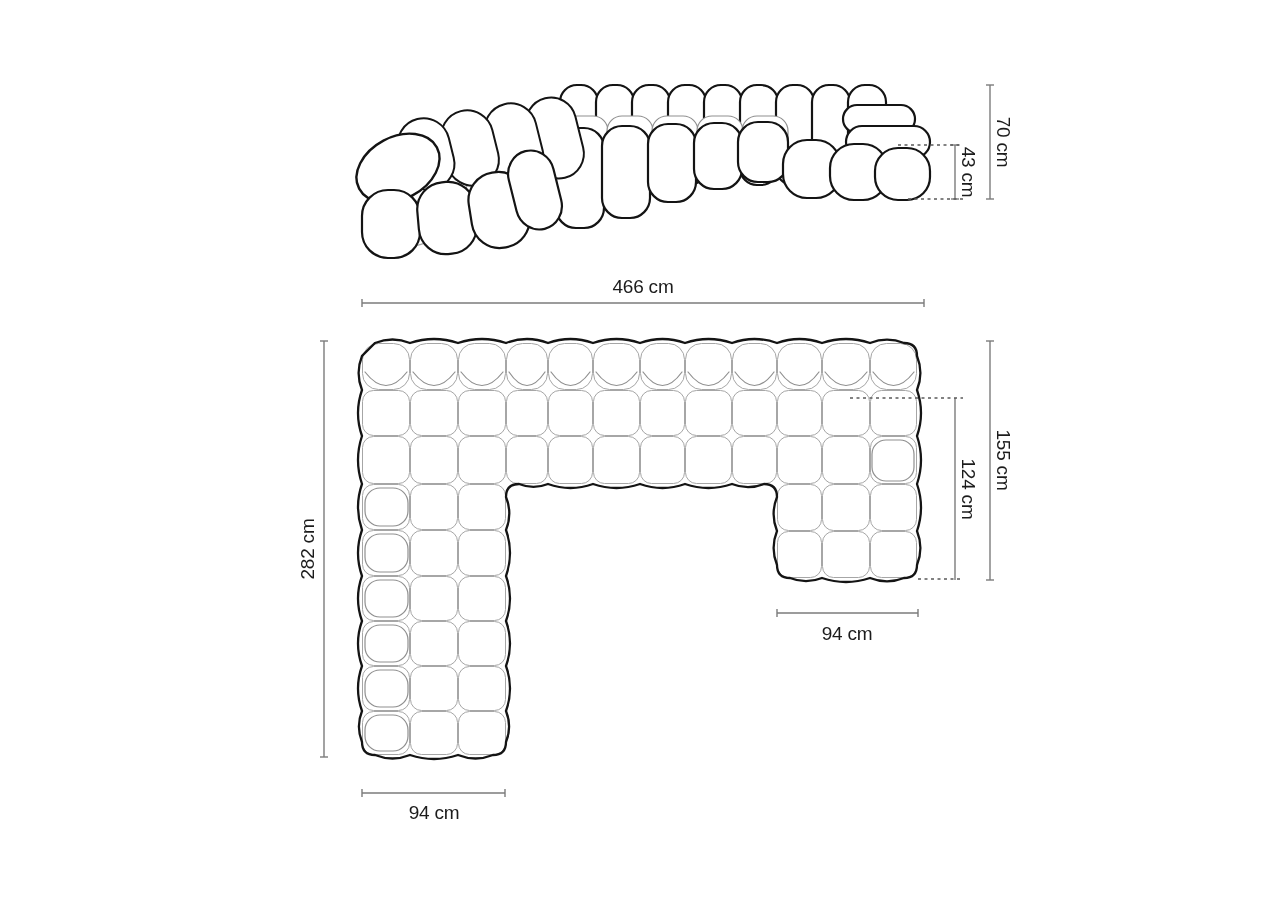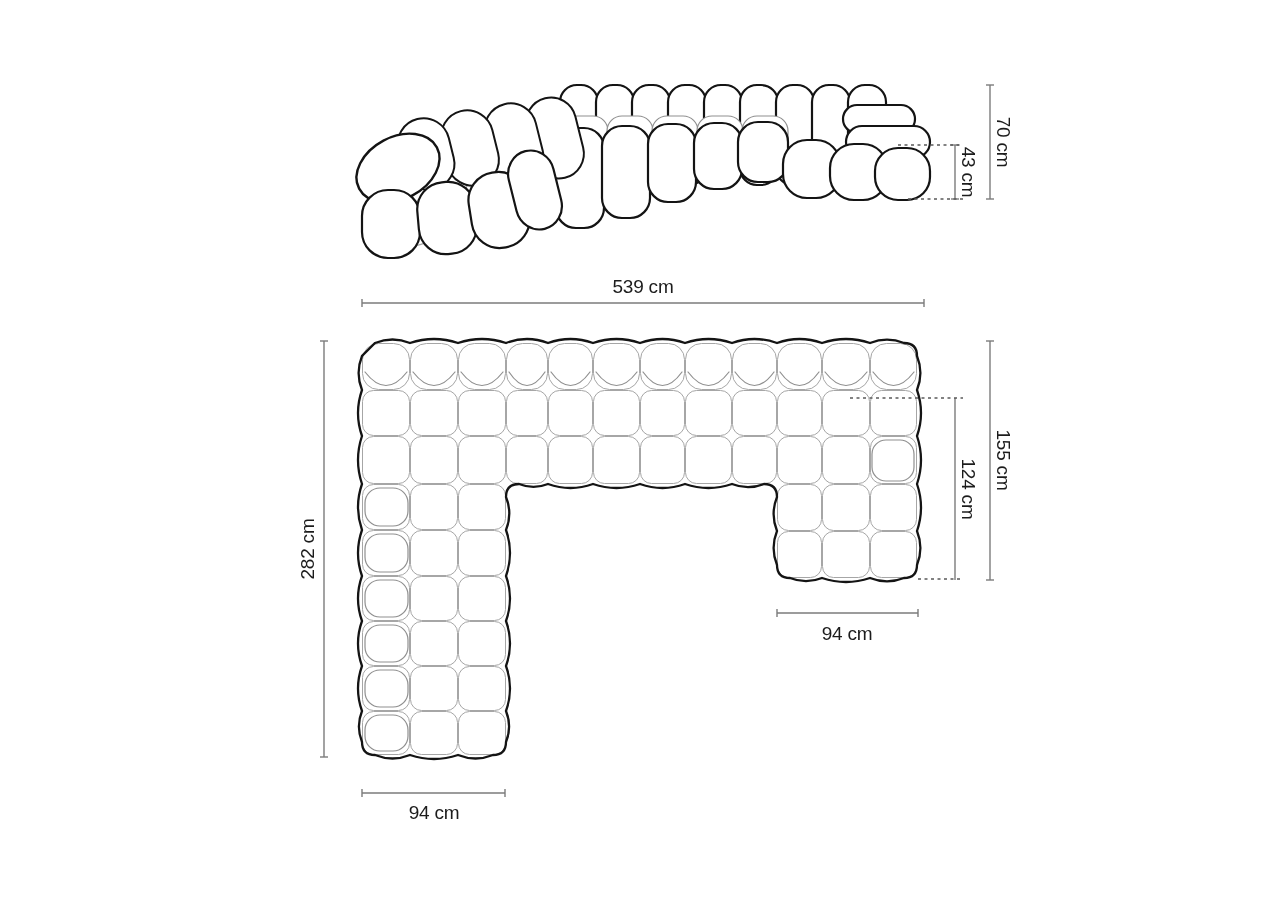--- a/index.html
+++ b/index.html
@@ -170,19 +170,19 @@
         <line x1="505" y1="789" x2="505" y2="797" stroke="#7b7b7b" stroke-width="1.4"></line>
         <line x1="777" y1="613" x2="918" y2="613" stroke="#7b7b7b" stroke-width="1.4"></line>
         <line x1="777" y1="609" x2="777" y2="617" stroke="#7b7b7b" stroke-width="1.4"></line>
         <line x1="918" y1="609" x2="918" y2="617" stroke="#7b7b7b" stroke-width="1.4"></line>
       </g>
     </svg>
 
   <div class="dim-label rot-cw" style="left:1003px;top:142px">70 cm</div>
   <div class="dim-label rot-cw" style="left:968px;top:172px">43 cm</div>
 
-  <div class="dim-label" style="left:643px;top:287px">539 cm</div>
+  <div class="dim-label" style="left:643px;top:287px">466 cm</div>
   <div class="dim-label rot-ccw" style="left:308px;top:549px">282 cm</div>
   <div class="dim-label rot-cw" style="left:1003px;top:460px">155 cm</div>
   <div class="dim-label rot-cw" style="left:968px;top:489px">124 cm</div>
   <div class="dim-label" style="left:434px;top:813px">94 cm</div>
   <div class="dim-label" style="left:847px;top:634px">94 cm</div>
 </div>
 
 </body></html>

